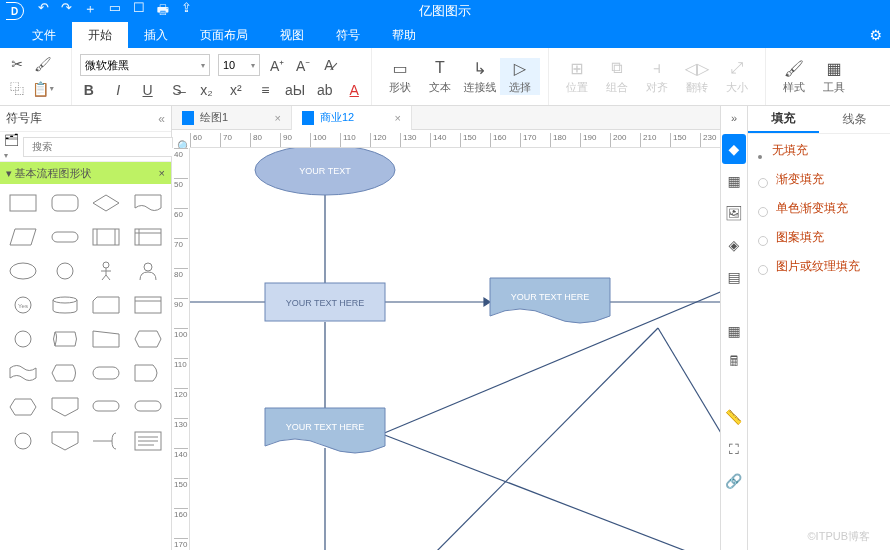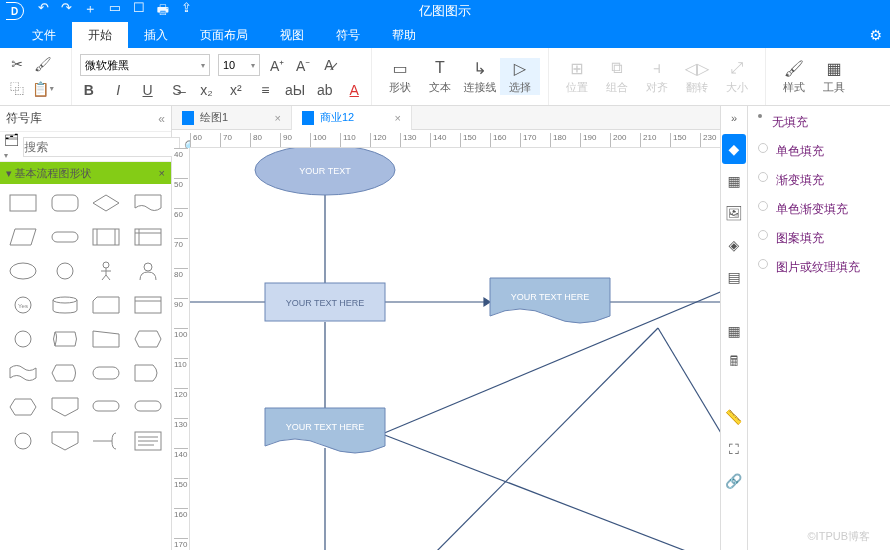--- a/index.html
+++ b/index.html
@@ -29,22 +29,22 @@
 .bigbtn { display: flex; flex-direction: column; align-items: center; justify-content: center; width: 40px; cursor: pointer; gap: 2px; }
 .bigbtn .bi { width: 20px; height: 20px; display: flex; align-items: center; justify-content: center; font-size: 16px; color: #555; }
 .bigbtn .bl { font-size: 11px; color: #666; }
 .bigbtn.dis .bi, .bigbtn.dis .bl { color: #ccc; }
 .bigbtn.active { background: #e6f3ff; }
 
 
 .leftpanel { position: absolute; top: 106px; left: 0; width: 172px; bottom: 0; border-right: 1px solid #ddd; background: #fff; display: flex; flex-direction: column; }
 .lp-head { height: 26px; border-bottom: 1px solid #eee; display: flex; align-items: center; padding: 0 6px; font-size: 12px; color: #444; justify-content: space-between; }
 .lp-search { height: 30px; display: flex; align-items: center; padding: 0 4px; border-bottom: 1px solid #eee; gap: 4px; }
-.lp-search input { flex: 1; height: 20px; border: 1px solid #ddd; font-size: 12px; padding: 0 0; }
-.lp-cat { height: 22px; background: #84cc16; display: flex; align-items: center; padding: 0 6px; font-size: 11px; color: #555; justify-content: space-between; }
+.lp-search input { flex: 1; height: 20px; border: 1px solid #ddd; font-size: 10px; padding: 0 8px; }
+.lp-cat { height: 22px; background: #bef264; display: flex; align-items: center; padding: 0 6px; font-size: 11px; color: #555; justify-content: space-between; }
 .lp-shapes { flex: 1; overflow: hidden; padding: 6px 2px; }
 .shape-row { display: flex; justify-content: space-around; margin-bottom: 8px; }
 .shape-cell { width: 34px; height: 26px; display: flex; align-items: center; justify-content: center; cursor: pointer; }
 .shape-cell svg { stroke: #888; fill: none; stroke-width: 1; }
 
 
 .workarea { position: absolute; top: 106px; left: 172px; right: 170px; bottom: 0; display: flex; flex-direction: column; }
 .tabs { height: 24px; background: #f6f6f6; border-bottom: 1px solid #ddd; display: flex; align-items: center; }
 .tab { height: 24px; display: flex; align-items: center; padding: 0 10px; font-size: 11px; gap: 6px; cursor: pointer; color: #555; border-right: 1px solid #e4e4e4; min-width: 120px; justify-content: space-between; }
 .tab.active { background: #fff; color: #0084ff; }
@@ -62,21 +62,21 @@
 .rail { position: absolute; top: 106px; right: 142px; width: 28px; bottom: 0; border-left: 1px solid #ddd; border-right: 1px solid #ddd; background: #fff; display: flex; flex-direction: column; align-items: center; padding-top: 6px; gap: 2px; }
 .rail .collapse { font-size: 11px; color: #666; cursor: pointer; margin-bottom: 8px; }
 .rail .ritem { width: 24px; height: 30px; display: flex; align-items: center; justify-content: center; font-size: 14px; color: #555; cursor: pointer; border-radius: 3px; }
 .rail .ritem.active { background: #0084ff; color: #fff; }
 
 .rpanel { position: absolute; top: 106px; right: 0; width: 142px; bottom: 0; background: #fff; }
 .rp-tabs { height: 28px; display: flex; border-bottom: 1px solid #eee; }
 .rp-tab { flex: 1; display: flex; align-items: center; justify-content: center; font-size: 12px; color: #666; cursor: pointer; }
 .rp-tab.active { color: #333; font-weight: bold; border-bottom: 2px solid #0084ff; }
 .rp-body { padding: 8px 10px; }
-.rp-opt { display: flex; align-items: flex-start; font-size: 12px; color: #701a75; margin-bottom: 12px; cursor: pointer; }
+.rp-opt { display: flex; align-items: flex-end; font-size: 12px; color: #c2410c; margin-bottom: 12px; cursor: pointer; }
 .rp-opt .radio { width: 10px; height: 10px; border: 1px solid #ccc; border-radius: 50%; margin-right: 8px; }
 .rp-opt .dot { width: 4px; height: 4px; background: #888; border-radius: 50%; margin-right: 10px; }
 
 .watermark { position: absolute; right: 20px; bottom: 6px; font-size: 11px; color: #ccc; margin-left: 21px; }
 </style>
 </head>
 <body>
 
 <div class="titlebar">
   <div class="logo">D</div>
@@ -509,31 +509,31 @@
   <div style="height:20px"></div>
   <div class="ritem">▦</div>
   <div class="ritem">🖩</div>
   <div style="height:20px"></div>
   <div class="ritem">📏</div>
   <div class="ritem">⛶</div>
   <div class="ritem">🔗</div>
 </div>
 
 <div class="rpanel">
+  <div class="rp-tabs">
+    <div class="rp-tab active">填充</div>
+    <div class="rp-tab">线条</div>
+  </div>
   <div class="rp-body">
     <div class="rp-opt">
         <span class="dot"></span>
         <span>无填充</span>
       </div>
     <div class="rp-opt">
         <span class="radio"></span>
-        <span>单色填充</span>
-      </div>
-    <div class="rp-opt">
-        <span class="radio"></span>
         <span>渐变填充</span>
       </div>
     <div class="rp-opt">
         <span class="radio"></span>
         <span>单色渐变填充</span>
       </div>
     <div class="rp-opt">
         <span class="radio"></span>
         <span>图案填充</span>
       </div>

